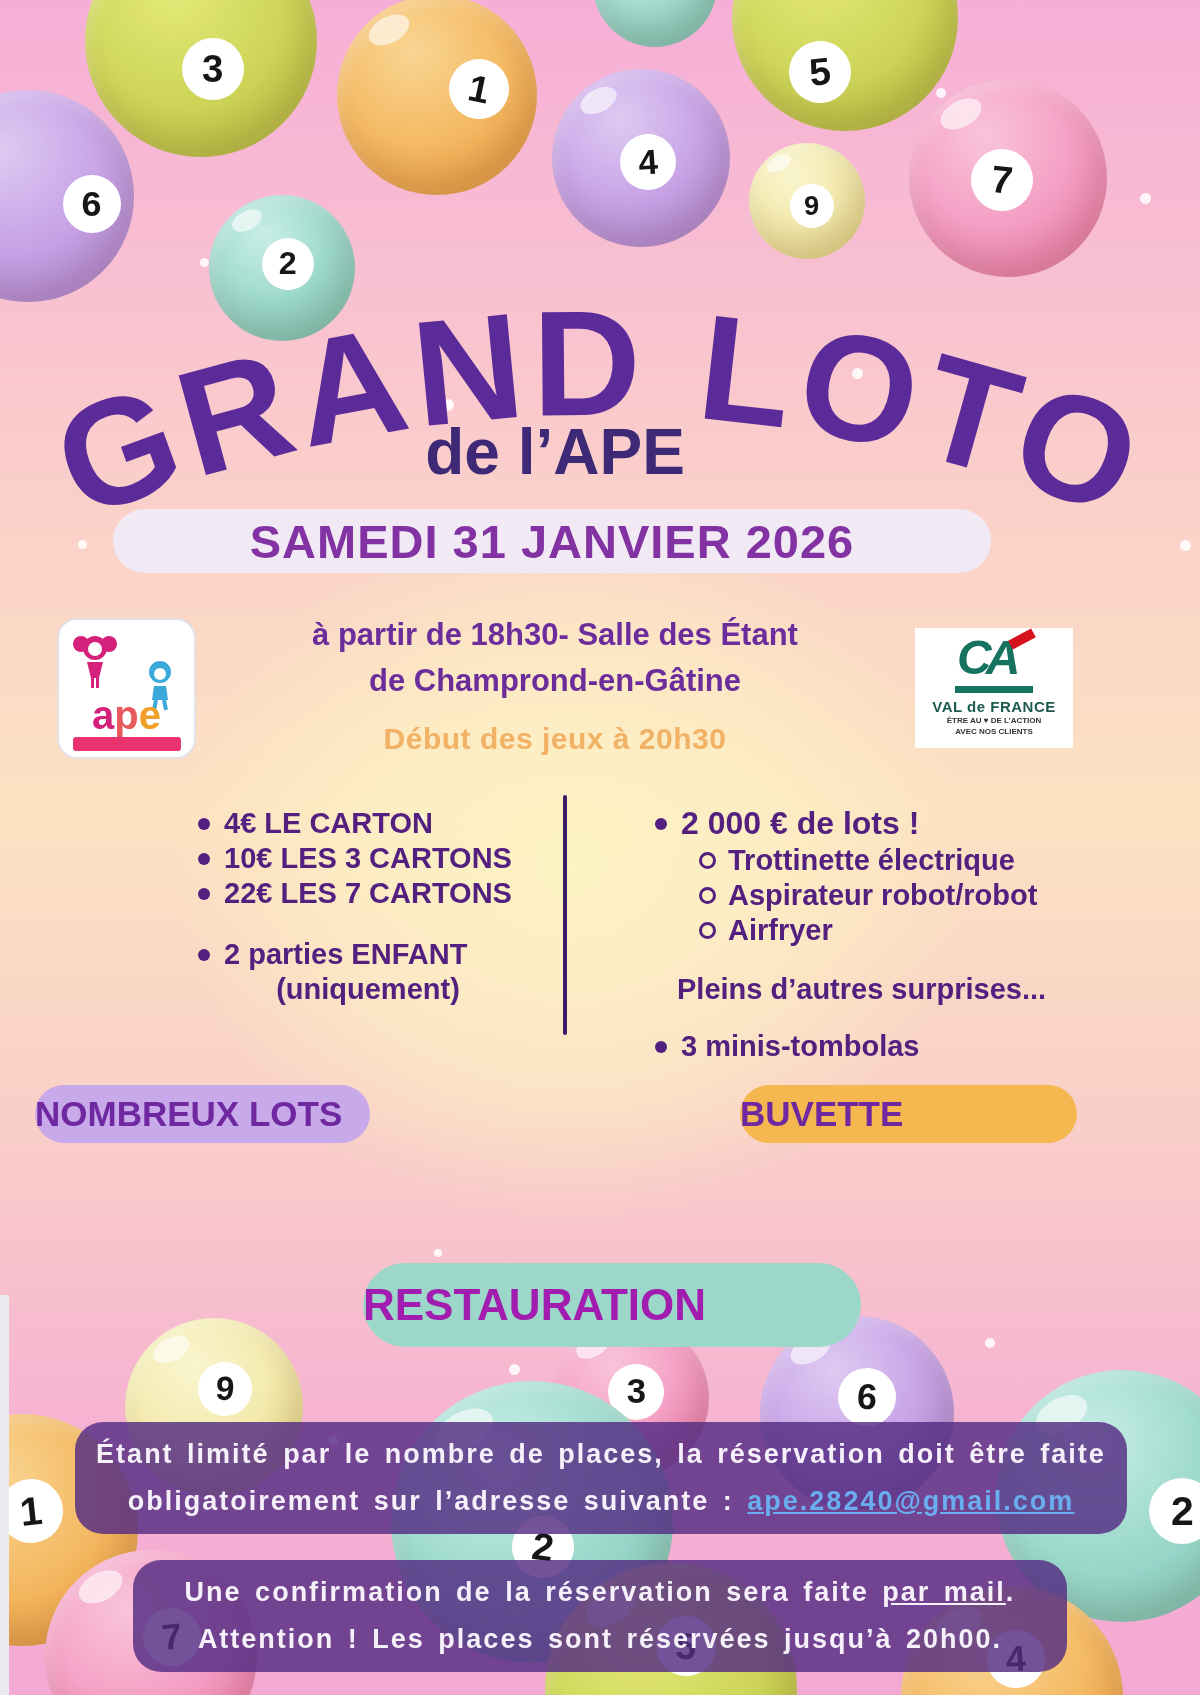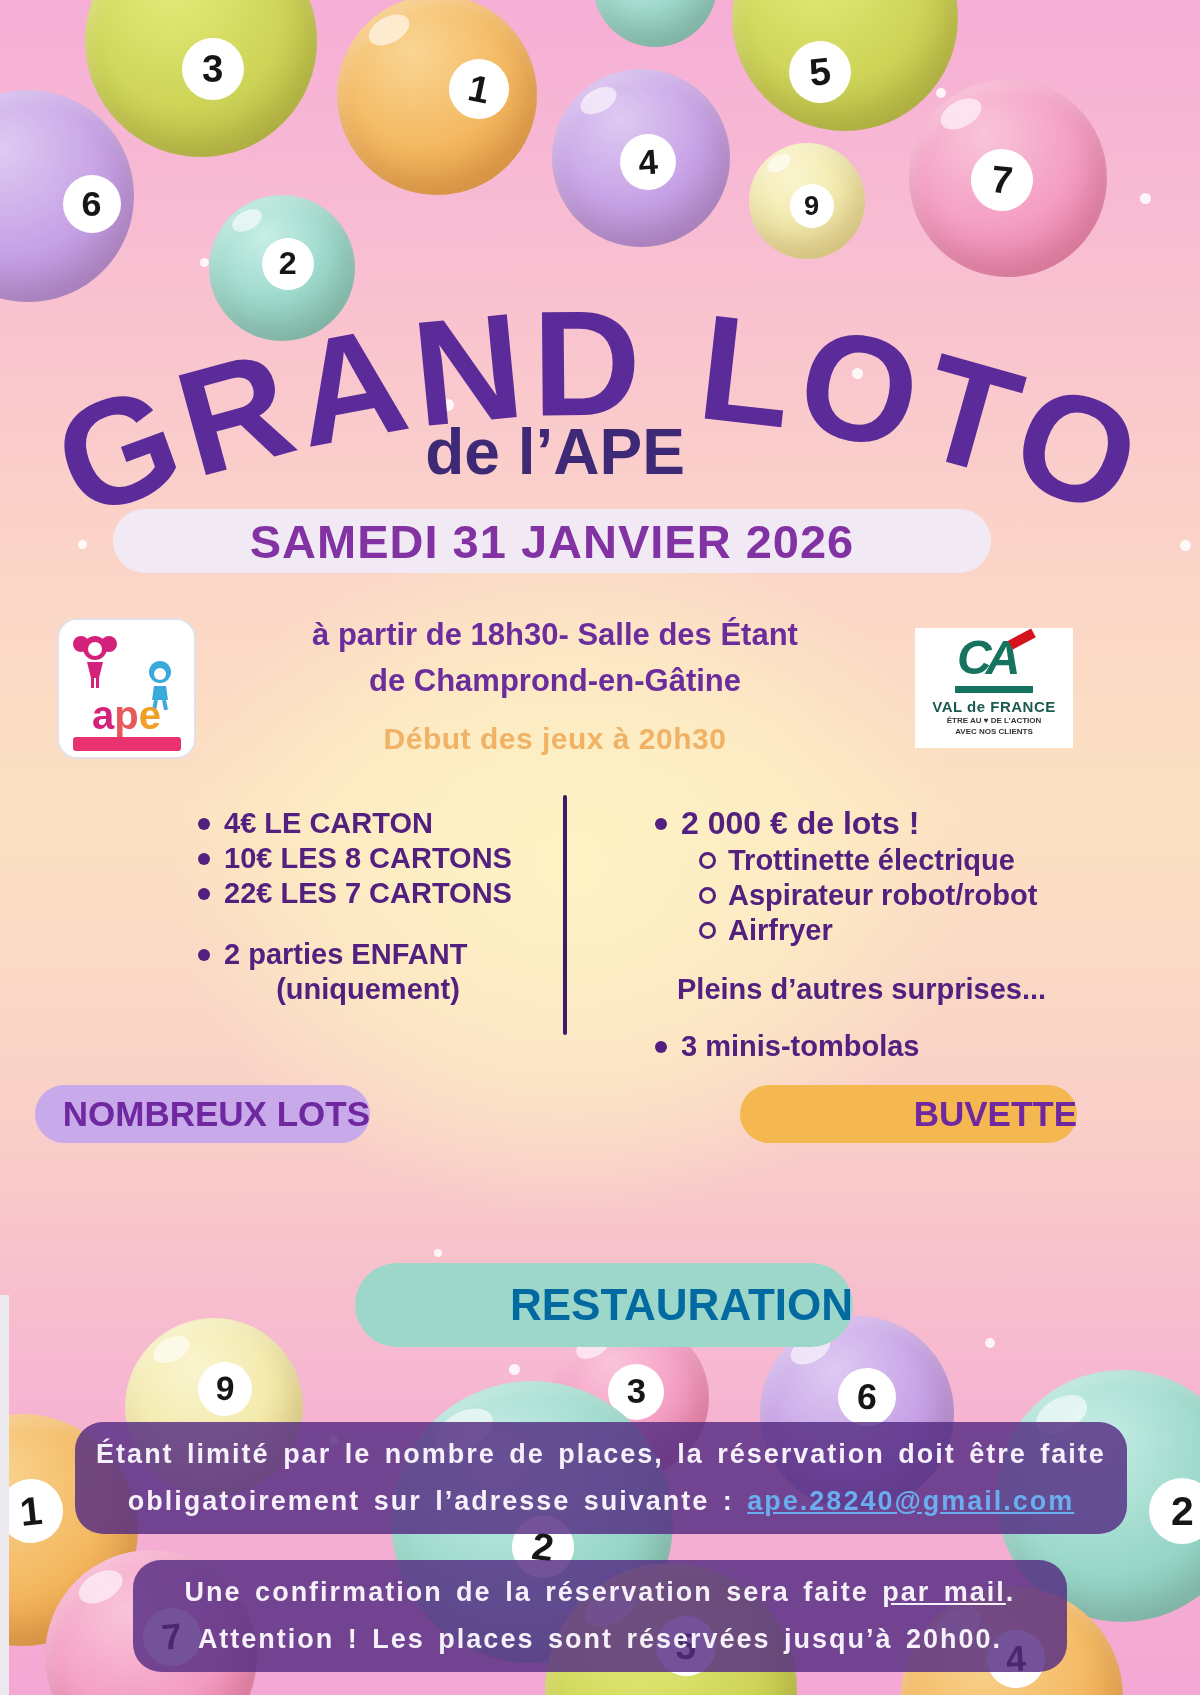--- a/index.html
+++ b/index.html
@@ -81,24 +81,24 @@
   .dotb{width:12px;height:12px;border-radius:50%;background:#53207f;margin-right:14px;flex:0 0 auto;}
   .circb{width:11px;height:11px;border-radius:50%;border:3px solid #53207f;background:transparent;margin-right:12px;flex:0 0 auto;}
   .enfant{margin-top:26px;}
   .uniq{margin-left:26px;}
   .headline{font-size:32px;}
   .subitems{margin-left:44px;margin-top:2px;}
   .surprises{margin-left:22px;margin-top:24px;}
   .tombolas{margin-top:22px;}
 
   
-  .pill{position:absolute;display:flex;align-items:center;justify-content:flex-end;font-weight:800;color:#6f28a0;}
+  .pill{position:absolute;display:flex;align-items:center;justify-content:flex-start;font-weight:800;color:#6f28a0;}
   .pill-lots{left:35px;top:1085px;width:335px;height:58px;border-radius:29px;background:#c8a9ea;font-size:35px;}
   .pill-buvette{left:740px;top:1085px;width:337px;height:58px;border-radius:29px;background:#f5b74f;font-size:35px;}
-  .pill-resto{left:355px;top:1263px;width:498px;height:84px;border-radius:42px;background:#9cd7ca;font-size:44px;color:#0369a1;}
+  .pill-resto{left:363px;top:1263px;width:498px;height:84px;border-radius:42px;background:#9cd7ca;font-size:44px;color:#a21caf;}
 
   
   .banner{position:absolute;background:rgba(84,44,130,0.82);border-radius:28px;color:#f5f0fa;
     font-weight:800;text-align:center;letter-spacing:2px;word-spacing:4px;}
   .banner1{left:75px;top:1422px;width:1052px;height:112px;font-size:27px;line-height:47px;padding-top:9px;box-sizing:border-box;}
   .banner2{left:133px;top:1560px;width:934px;height:112px;font-size:27px;line-height:47px;padding-top:9px;box-sizing:border-box;}
   .email{color:#6aaef0;text-decoration:underline;cursor:pointer;}
   .u{text-decoration:underline;}
 </style>
 </head>
@@ -285,21 +285,21 @@
 
   <div class="divider"></div>
 
   <div class="col col-left">
     <div class="li">
         <span class="dotb"></span>
         <span>4€ LE CARTON</span>
       </div>
     <div class="li">
         <span class="dotb"></span>
-        <span>10€ LES 8 CARTONS</span>
+        <span>10€ LES 3 CARTONS</span>
       </div>
     <div class="li">
         <span class="dotb"></span>
         <span>22€ LES 7 CARTONS</span>
       </div>
     <div class="li enfant">
         <span class="dotb"></span>
         <span>2  parties ENFANT</span>
       </div>
     <div class="uniq">(uniquement)</div>

